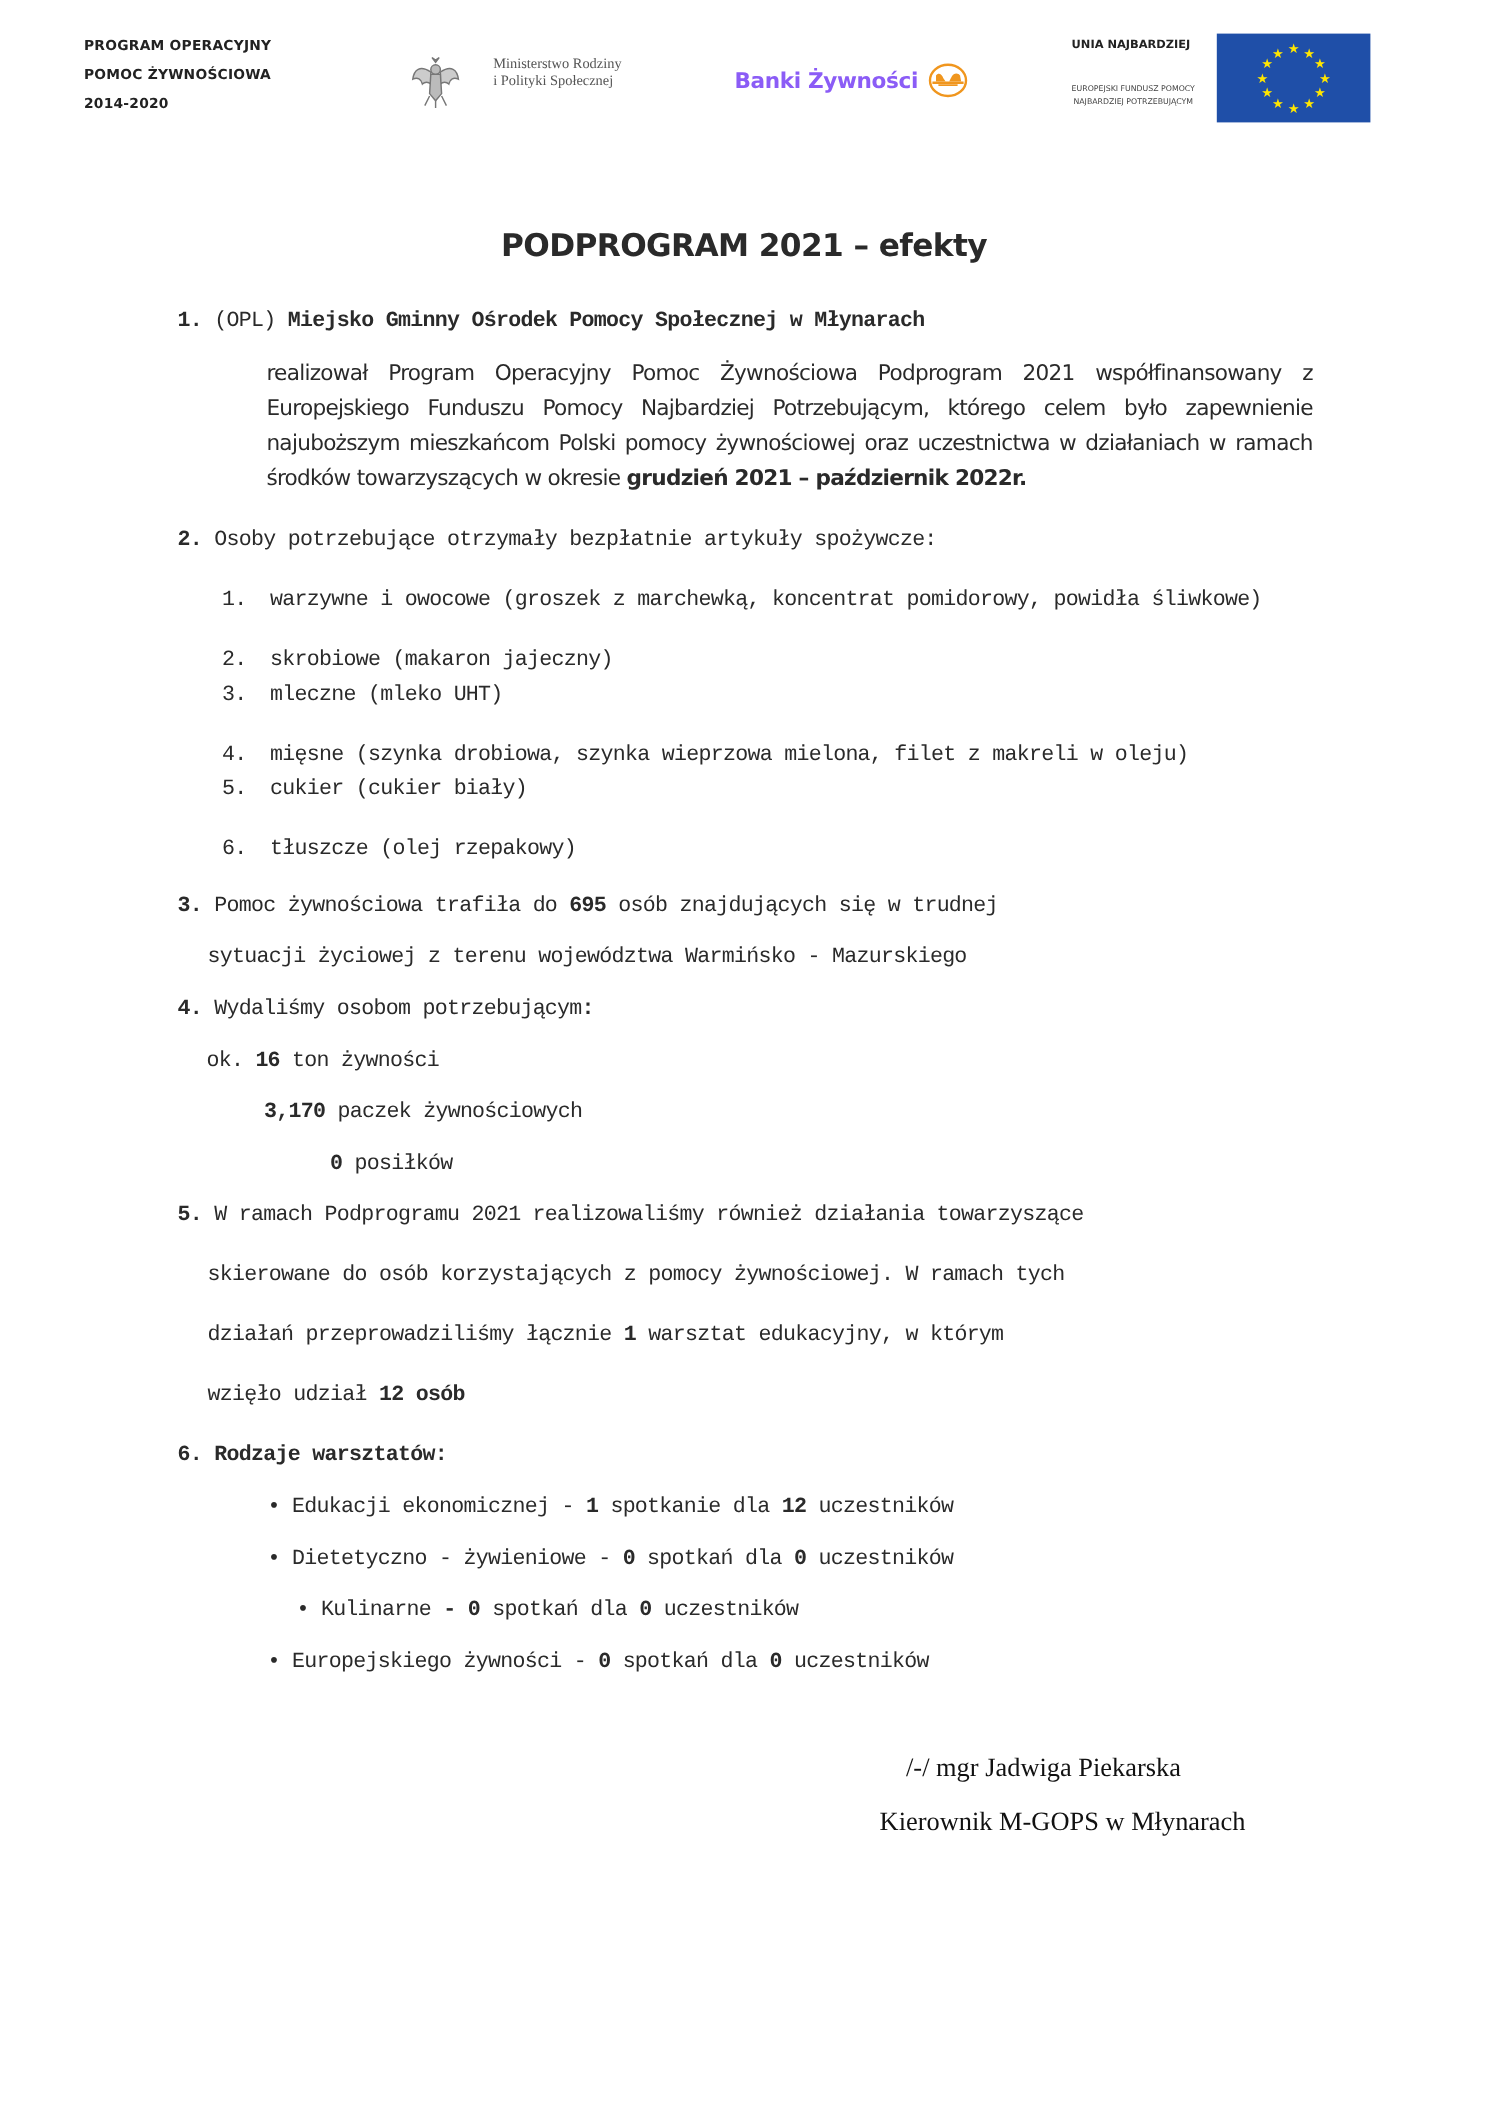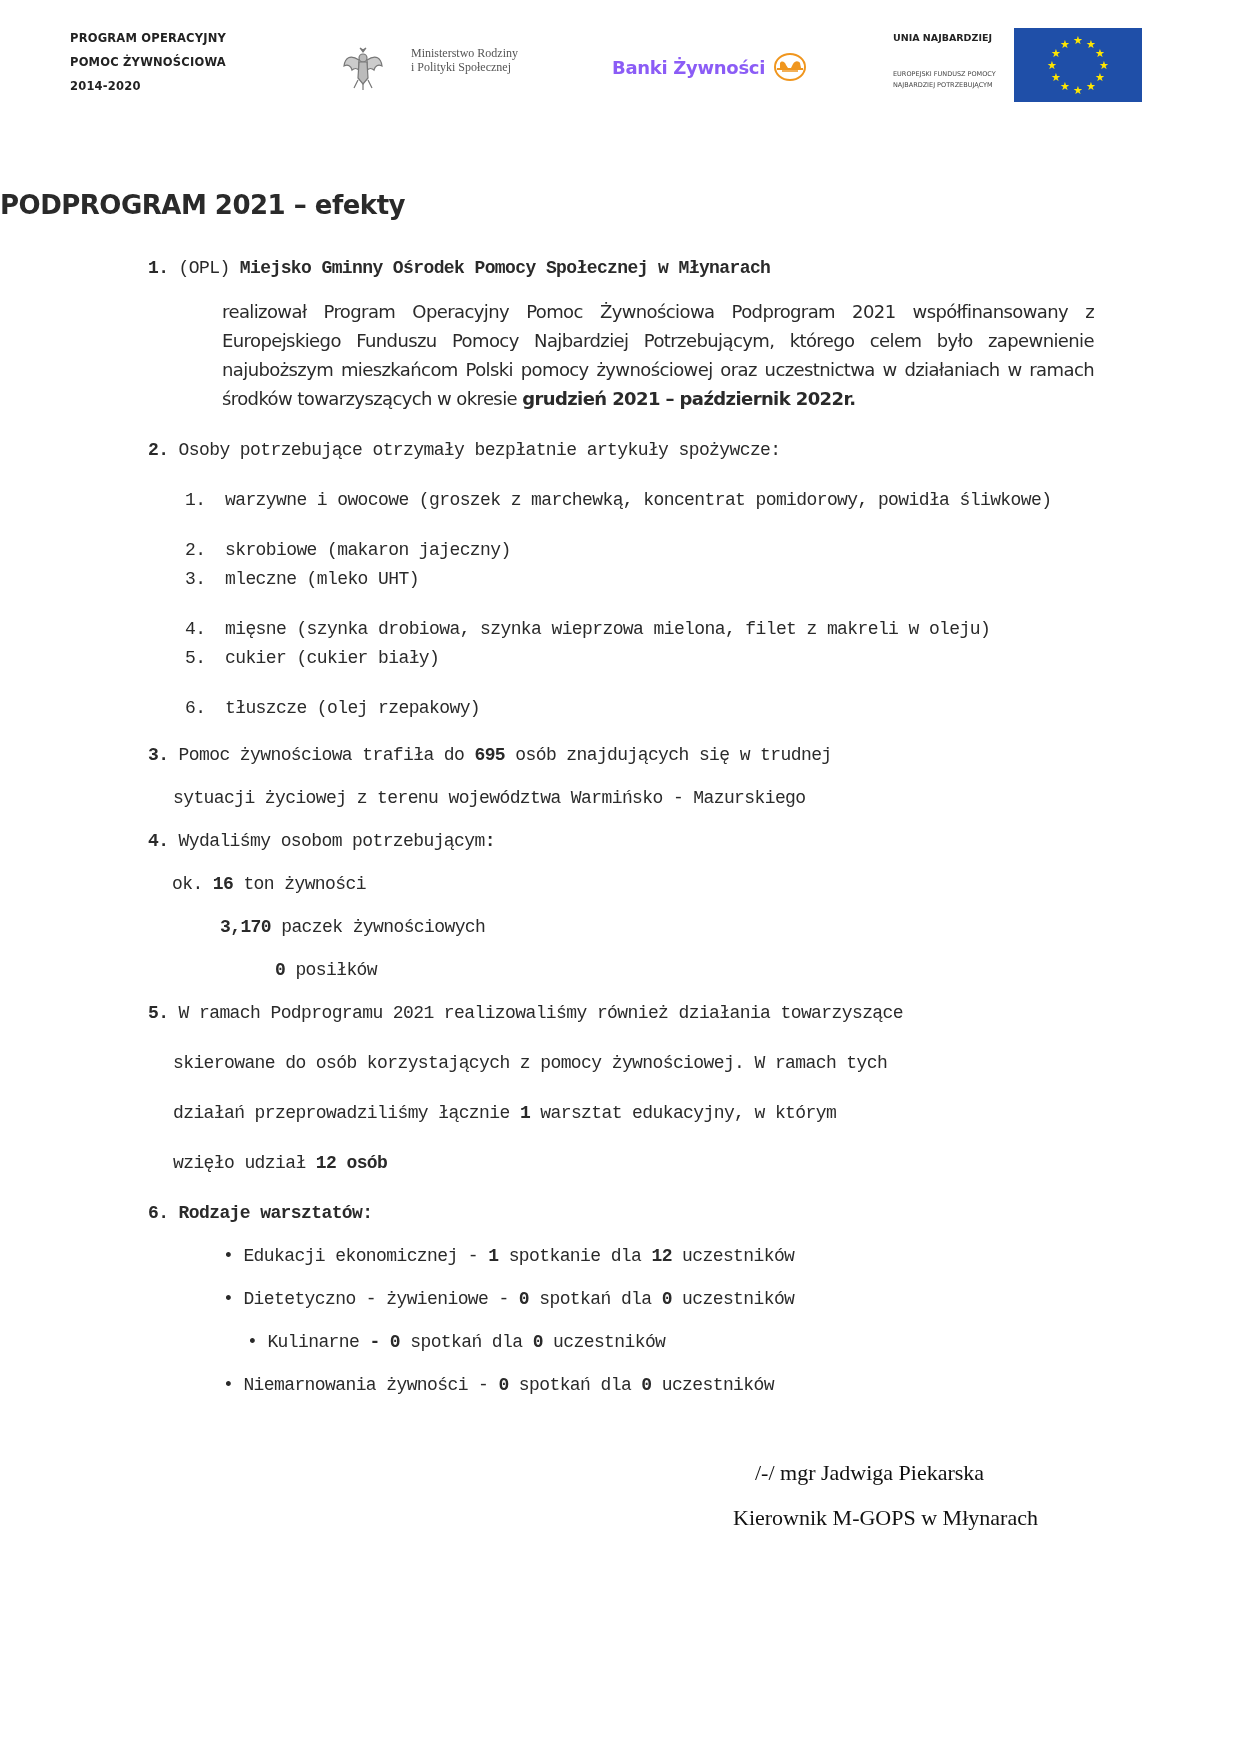--- a/index.html
+++ b/index.html
@@ -8,25 +8,25 @@
 
     
     .prog-logo { left: 70px; top: 26px; font-family: "DejaVu Sans", sans-serif; font-weight: bold; font-size: 11.5px; line-height: 24px; color: #222; letter-spacing: 0.2px; }
     .min-logo { left: 342px; top: 46px; display: flex; align-items: flex-start; gap: 27px; }
     .eagle { width: 42px; height: 46px; }
     .min-text { font-family: "Liberation Serif", serif; font-size: 12px; line-height: 14px; color: #555; }
     .banki-logo { left: 612px; top: 52px; display: flex; align-items: center; gap: 8px; }
     .banki-text { color: #8b5cf6; font-family: "DejaVu Sans", sans-serif; font-weight: bold; font-size: 18px; letter-spacing: -0.3px; }
     .eu-text { left: 893px; top: 32px; }
     .eu-title { font-family: "DejaVu Sans", sans-serif; font-weight: bold; font-size: 9.5px; color: #222; }
-    .eu-sub { font-family: "DejaVu Sans", sans-serif; font-size: 6.5px; color: #444; line-height: 11px; margin-top: 26px; }
+    .eu-sub { font-family: "DejaVu Sans", sans-serif; font-size: 6.5px; color: #444; line-height: 11px; margin-top: 26px; text-align: center; }
     .eu-flag { left: 1014px; top: 28px; width: 128px; height: 74px; background: #1f4fa8; }
 
     
-    .title { left: 0; width: 1240px; top: 190px; font-family: "DejaVu Sans", sans-serif; font-weight: bold; font-size: 26px; color: #2a2a2a; letter-spacing: -0.5px; }
+    .title { left: 0; width: 1240px; top: 190px; text-align: center; font-family: "DejaVu Sans", sans-serif; font-weight: bold; font-size: 26px; color: #2a2a2a; letter-spacing: -0.5px; }
     .t { font-family: Liberation Mono, monospace; font-size: 18px; color: #2a2a2a; white-space: nowrap; letter-spacing: -0.6px; }
     .b { font-weight: bold; }
     .para { left: 222px; width: 872px; top: 297px; font-family: "DejaVu Sans", sans-serif; font-size: 18px; line-height: 29px; color: #2a2a2a; text-align: justify; letter-spacing: -0.6px; }
     .sig { font-family: "Liberation Serif", serif; font-size: 22px; color: #111; white-space: nowrap; }
     .num { display: inline-block; width: 40px; }
   </style>
 </head>
 <body>
 
 <div class="abs prog-logo">
@@ -150,17 +150,17 @@
 <div class="abs t" style="left:223px; top:1289px;">
   <span>•</span>
   <span>Dietetyczno - żywieniowe - </span><span class="b">0</span><span> spotkań dla </span><span class="b">0</span><span>  uczestników</span>
 </div>
 <div class="abs t" style="left:223px; top:1332px;margin-left:24px;">
   <span>•</span>
   <span>Kulinarne </span><span class="b">- </span><span class="b">0</span><span> spotkań dla </span><span class="b">0</span><span> uczestników</span>
 </div>
 <div class="abs t" style="left:223px; top:1375px;">
   <span>•</span>
-  <span>Niemarnowania żywności - </span><span class="b">0</span><span>  spotkań dla </span><span class="b">0</span><span> uczestników</span>
+  <span>Europejskiego żywności - </span><span class="b">0</span><span>  spotkań dla </span><span class="b">0</span><span> uczestników</span>
 </div>
 
 <div class="abs sig" style="left:755px; top:1460px;">/-/ mgr Jadwiga Piekarska</div>
 <div class="abs sig" style="left:733px; top:1505px;">Kierownik M-GOPS w Młynarach</div>
 
 </body></html>

